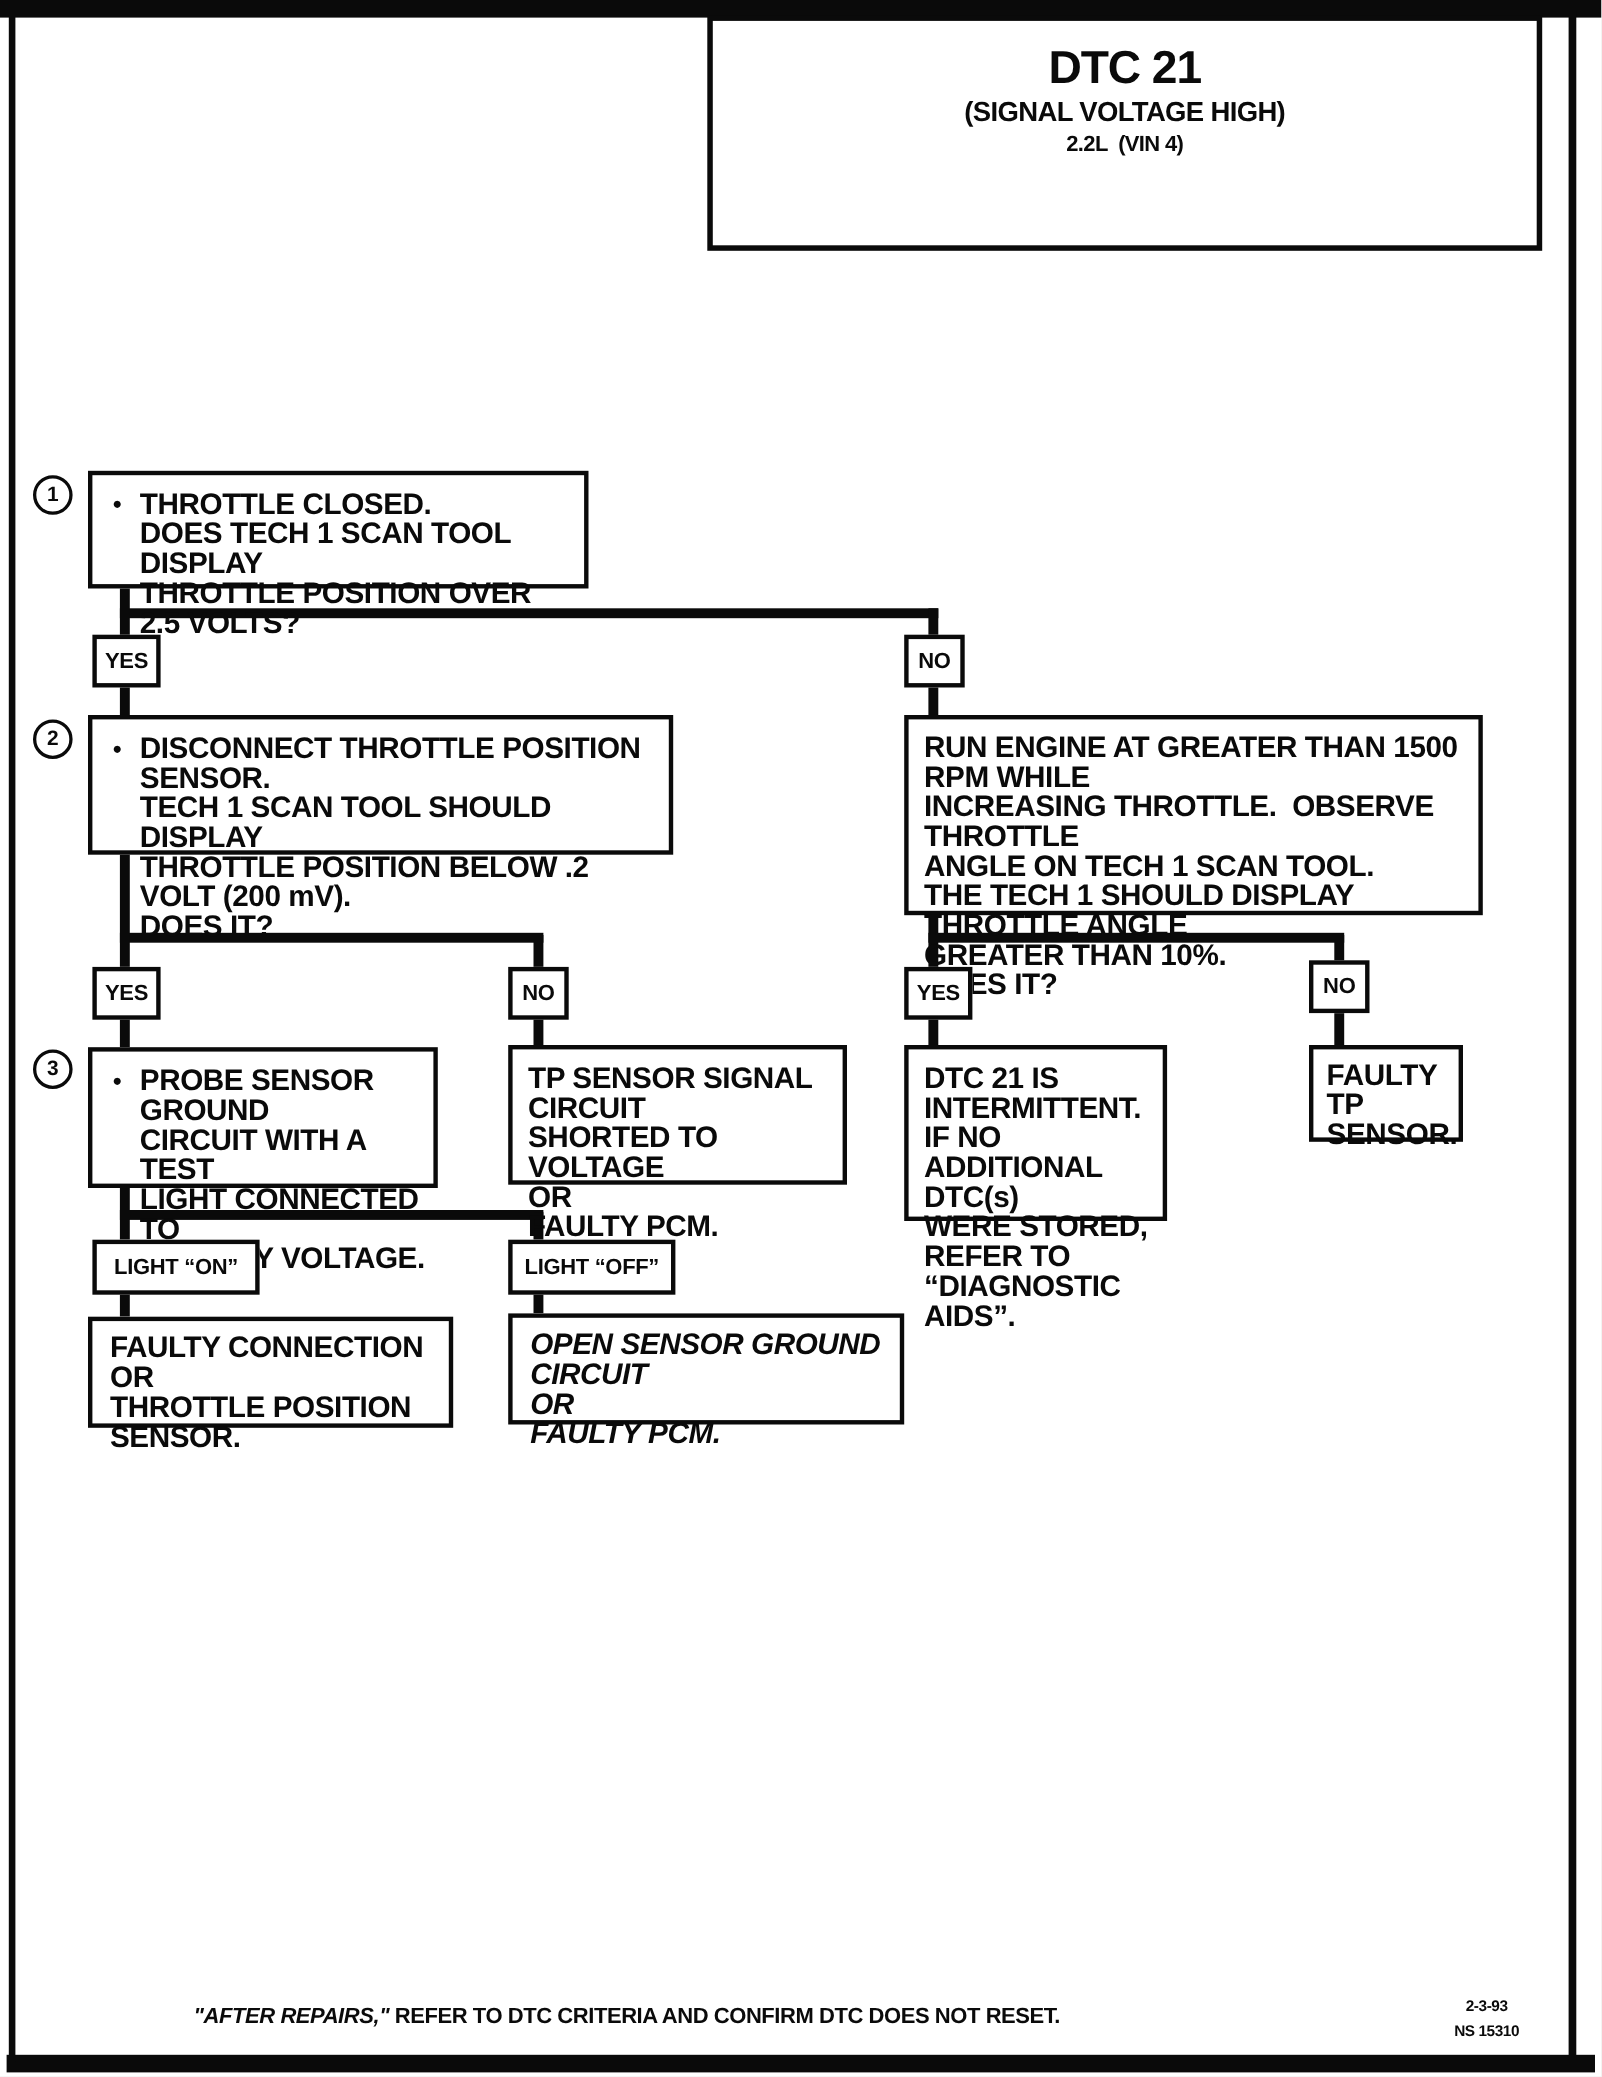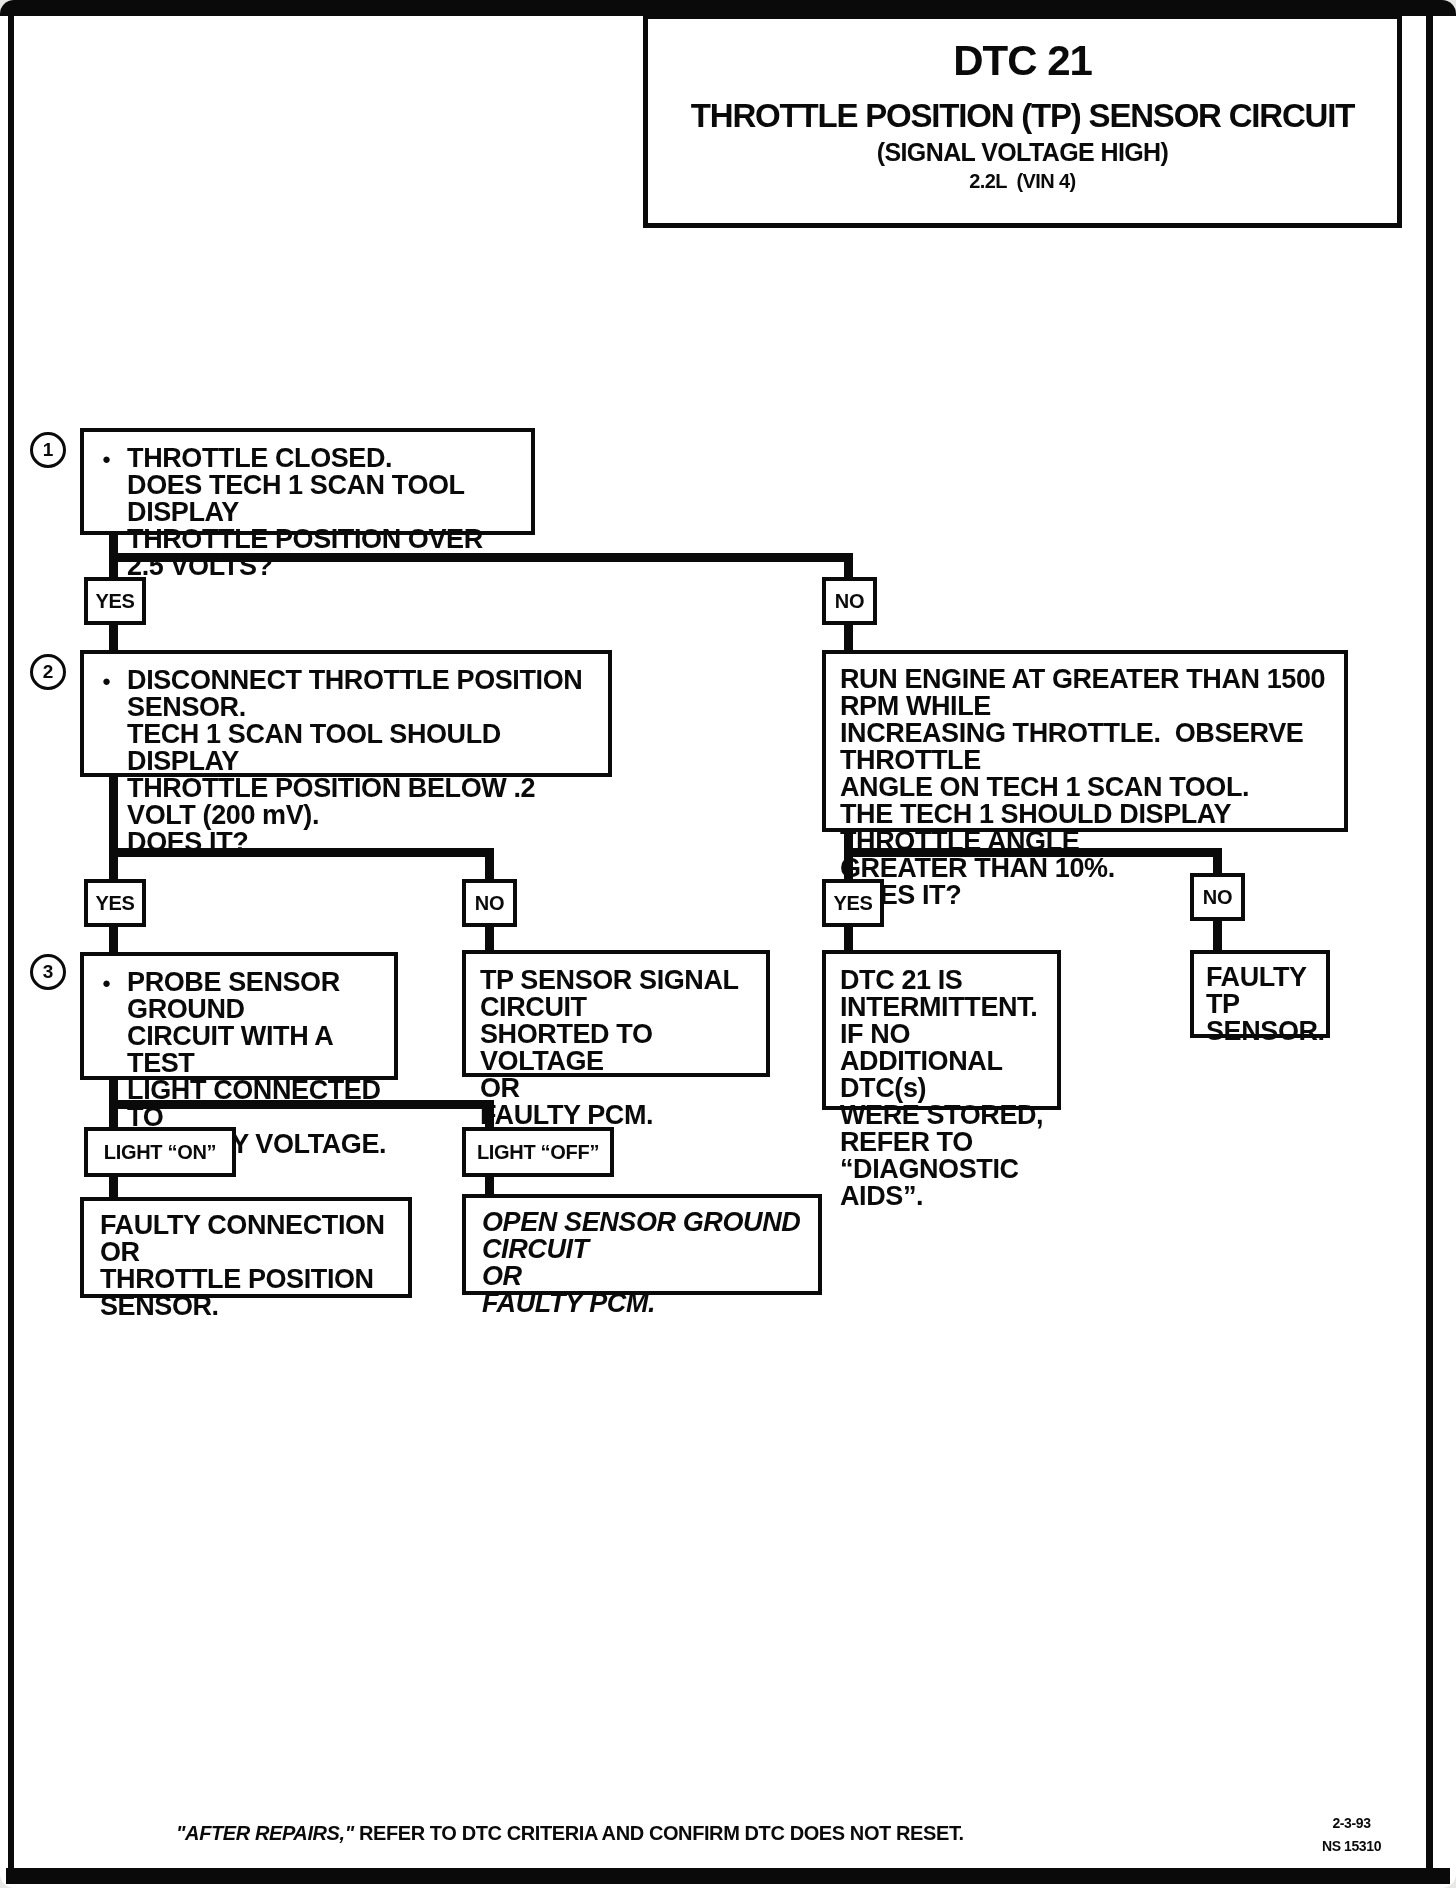--- a/index.html
+++ b/index.html
@@ -5,21 +5,20 @@
   html,body{margin:0;padding:0;background:#e8e8e4;}
   .page{
     position:relative;
     width:1456px;height:1888px;
     margin:0 auto;
     background:#ffffff;
     font-family:"Liberation Sans",sans-serif;
     font-weight:bold;
     color:#0a0a0a;
     overflow:hidden;
-    border-radius:14px;
   }
   .bar{position:absolute;background:#0a0a0a;}
   .ln{position:absolute;background:#0a0a0a;}
   .fbox{
     position:absolute;
     box-sizing:border-box;
     border:4px solid #0a0a0a;
     background:#ffffff;
   }
   .txt{
@@ -83,21 +82,20 @@
 
 <div class="page">
 
   <div class="bar" style="left:0;top:0;width:1456px;height:16px;"></div>
   <div class="bar" style="left:6px;top:1868px;width:1444px;height:16px;"></div>
   <div class="bar" style="left:8px;top:10px;width:6px;height:1864px;"></div>
   <div class="bar" style="left:1426px;top:10px;width:7px;height:1862px;"></div>
 
   <div class="titlebox">
     <div class="t-dtc">DTC 21</div>
-    <div class="t-sub">THROTTLE POSITION (TP) SENSOR CIRCUIT</div>
     <div class="t-cond">(SIGNAL VOLTAGE HIGH)</div>
     <div class="t-eng">2.2L  (VIN 4)</div>
   </div>
 
   <div class="circ" style="left:30px;top:432px;">1</div>
   <div class="circ" style="left:30px;top:654px;">2</div>
   <div class="circ" style="left:30px;top:954px;">3</div>
 
   <div class="ln" style="left:109px;top:533px;width:9px;height:46px;"></div>
   <div class="ln" style="left:109px;top:553px;width:744px;height:9px;"></div>

